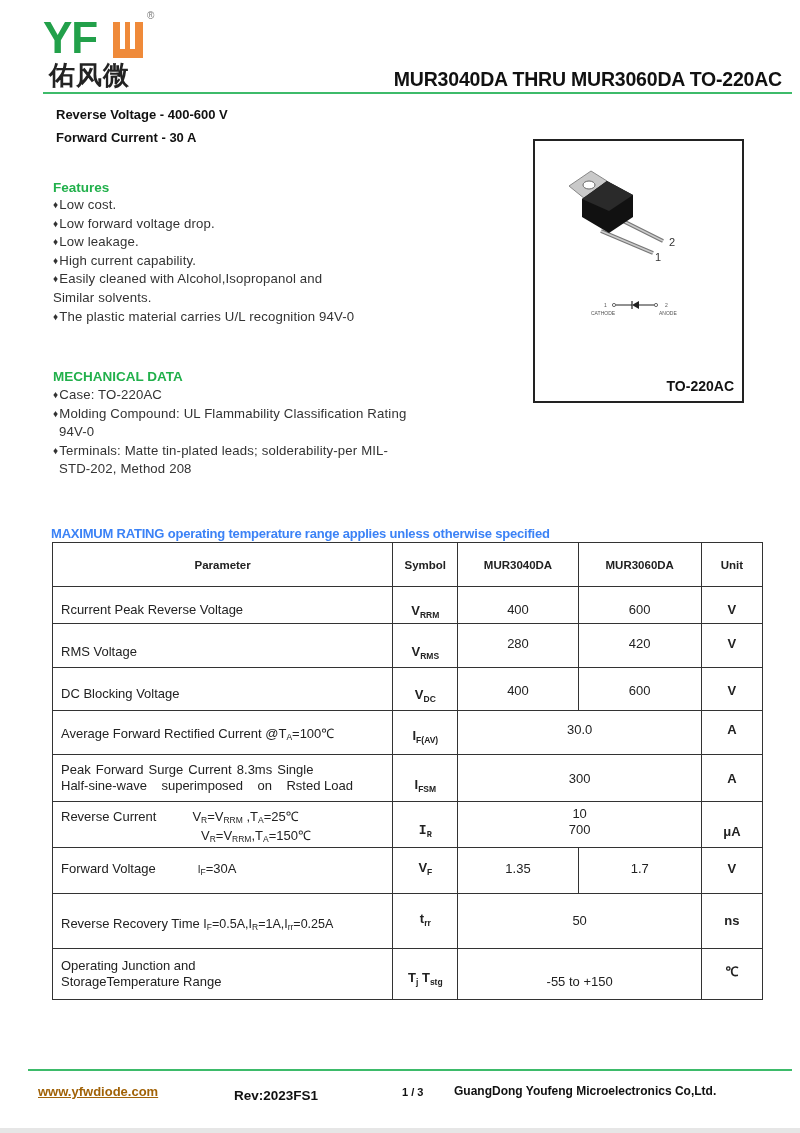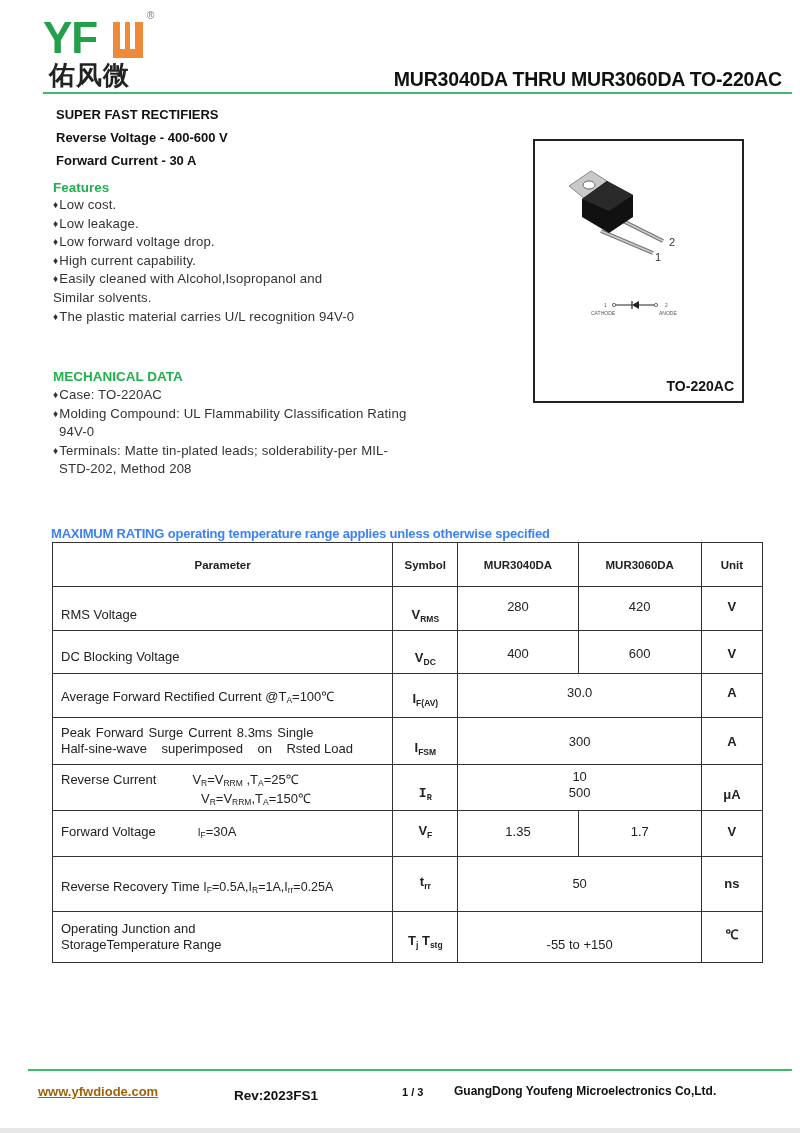--- a/index.html
+++ b/index.html
@@ -55,30 +55,29 @@
   <span class="logo-yf">YF</span>
   <span class="logo-u"></span>
   <span class="logo-reg">®</span>
   <span class="logo-cn">佑风微</span>
 </div>
 
 <div class="doc-title">MUR3040DA THRU MUR3060DA TO-220AC</div>
 <div class="header-rule"></div>
 
 <div class="summary">
-  <div>SUPER FAST RECTIFIERS</div>
   <div>Reverse Voltage - 400-600 V</div>
   <div>Forward Current - 30 A</div>
 </div>
 
 <div class="section-head" style="top:180px;">Features</div>
 <div class="list" style="top:196px;">
   <div><span class="bullet">♦</span><span>Low cost.</span></div>
+  <div><span class="bullet">♦</span><span>Low forward voltage drop.</span></div>
   <div><span class="bullet">♦</span><span>Low leakage.</span></div>
-  <div><span class="bullet">♦</span><span>Low forward voltage drop.</span></div>
   <div><span class="bullet">♦</span><span>High current capability.</span></div>
   <div><span class="bullet">♦</span><span>Easily cleaned with Alcohol,Isopropanol and</span></div>
   <div>Similar solvents.</div>
   <div><span class="bullet">♦</span><span>The plastic material carries U/L recognition 94V-0</span></div>
 </div>
 
 <div class="section-head" style="top:369px;">MECHANICAL DATA</div>
 <div class="list" style="top:386px;">
   <div><span class="bullet">♦</span><span>Case: TO-220AC</span></div>
   <div><span class="bullet">♦</span><span>Molding Compound: UL Flammability Classification Rating</span></div>
@@ -135,20 +134,27 @@
   </colgroup>
   <tbody>
       <tr>
     <th>Parameter</th>
     <th>Symbol</th>
     <th>MUR3040DA</th>
     <th>MUR3060DA</th>
     <th>Unit</th>
   </tr>
 
+  <tr style="height:37px;">
+    <td class="param" style="padding-top:8px;">Rcurrent Peak Reverse Voltage</td>
+    <td class="sym" style="padding-top:12px;"><span>V</span><sub class="s">RRM</sub></td>
+    <td class="val" style="padding-top:8px;">400</td>
+    <td class="val" style="padding-top:8px;">600</td>
+    <td class="unit" style="padding-top:8px;">V</td>
+  </tr>
 
   <tr style="height:44px;">
     <td class="param" style="padding-top:12px;">RMS Voltage</td>
     <td class="sym" style="padding-top:14px;"><span>V</span><sub class="s">RMS</sub></td>
     <td class="val" style="vertical-align:top;padding-top:12px;">280</td>
     <td class="val" style="vertical-align:top;padding-top:12px;">420</td>
     <td class="unit" style="vertical-align:top;padding-top:12px;">V</td>
   </tr>
 
   <tr style="height:43px;">
@@ -177,21 +183,21 @@
   </tr>
 
   <tr style="height:45px;">
     <td class="param" style="vertical-align:top;padding-top:7px;line-height:16px;">
       <div><span>Reverse Current</span><span class="cond"><span>V</span><sub class="n">R</sub><span>=V</span><sub class="n">RRM</sub><span> ,T</span><sub class="n">A</sub><span>=25℃</span></span></div>
       <div style="padding-left:140px;"><span>V</span><sub class="n">R</sub><span>=V</span><sub class="n">RRM</sub><span>,T</span><sub class="n">A</sub><span>=150℃</span></div>
     </td>
     <td class="sym" style="padding-top:14px;font-family:Liberation Mono, monospace;"><span>I</span><sub class="s">R</sub></td>
     <td class="val" colspan="2" style="vertical-align:top;padding-top:4px;line-height:16px;">
       <div>10</div>
-      <div>500</div>
+      <div>700</div>
     </td>
     <td class="unit" style="padding-top:14px;">μA</td>
   </tr>
 
   <tr style="height:46px;">
     <td class="param" style="padding-bottom:4px;"><span>Forward Voltage</span><span style="margin-left:42px;"><span style="font-size:10px;">I</span><sub class="n">F</sub><span>=30A</span></span></td>
     <td class="sym" style="padding-bottom:4px;"><span>V</span><sub class="s">F</sub></td>
     <td class="val" style="padding-bottom:4px;">1.35</td>
     <td class="val" style="padding-bottom:4px;">1.7</td>
     <td class="unit" style="padding-bottom:4px;">V</td>

